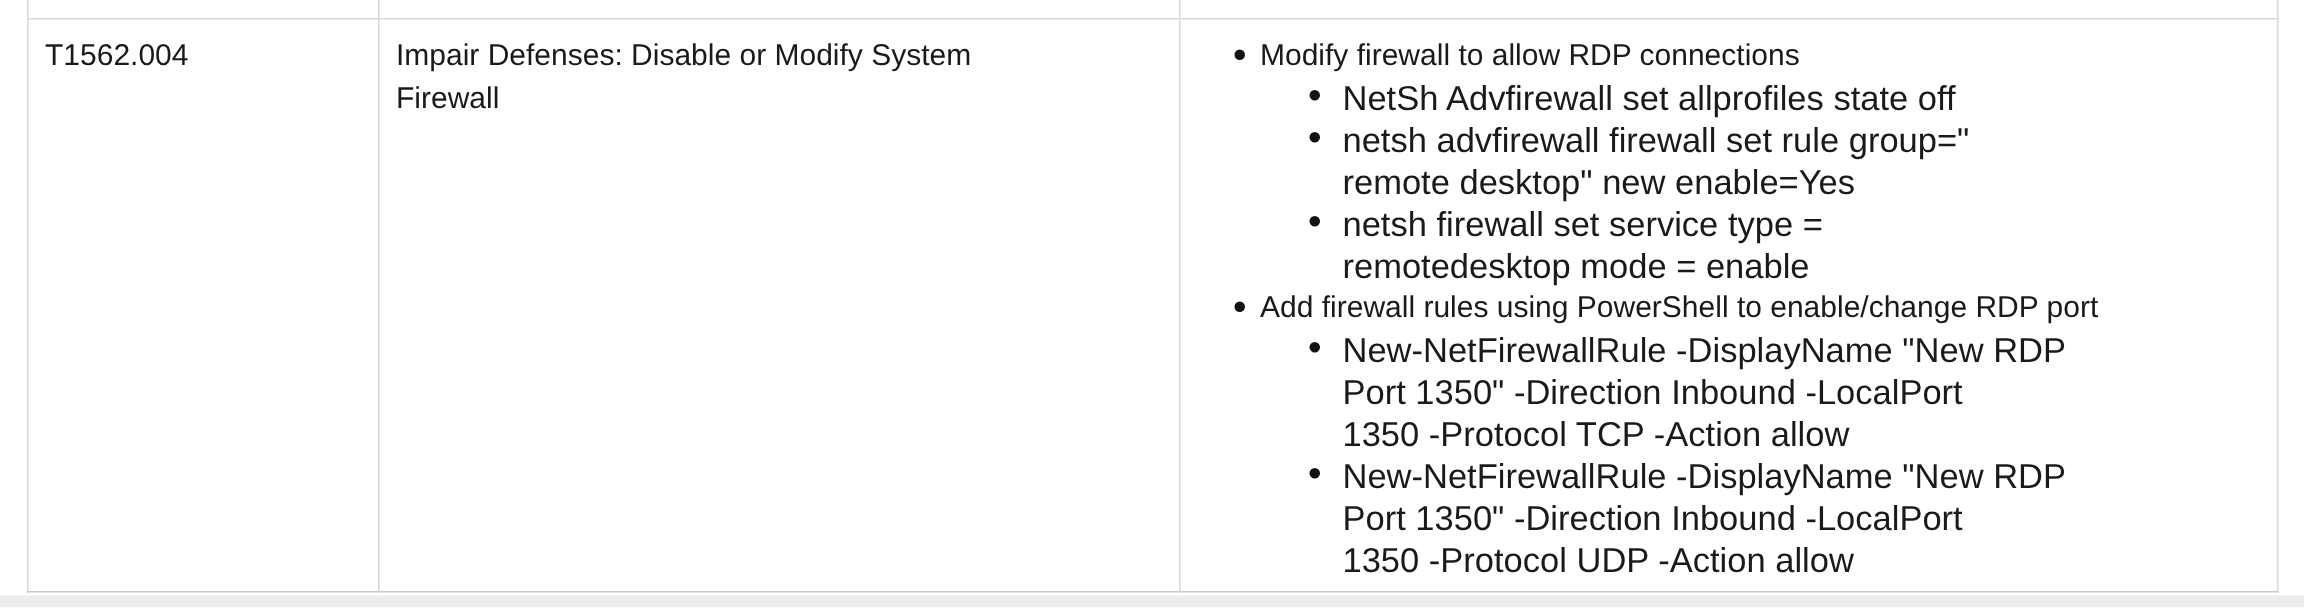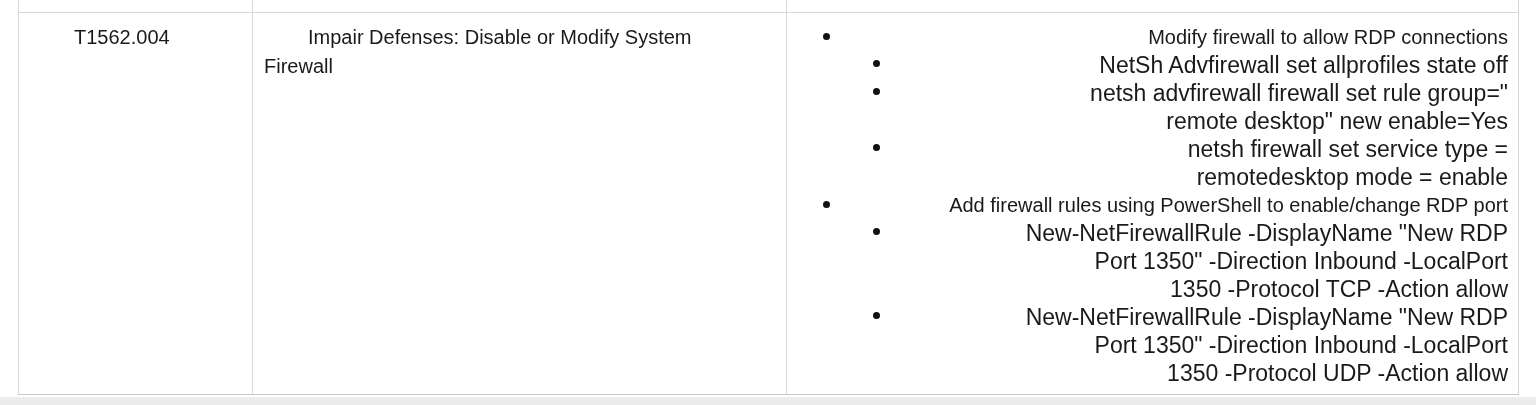--- a/index.html
+++ b/index.html
@@ -44,33 +44,32 @@
     border-bottom: 1px solid #c9c9c9;
   }
   td.cell-id, td.cell-name {
     padding: 10px 10px 8px 11px;
     font-size: 20px;
     line-height: 29px;
   }
   td.cell-notes {
     padding: 10px 10px 7px 10px;
   }
-  .pre { white-space: pre-wrap; word-break: normal; margin-left: 44px; }
+  .pre { white-space: pre-wrap; word-break: normal; }
 
   ul.l1, ul.l2 {
     list-style: none;
     margin: 0;
     padding: 0;
   }
   ul.l1 > li {
     position: relative;
     padding-left: 43px;
     font-size: 20px;
     line-height: 28px;
-    text-align: right;
   }
   ul.l1 > li > .bullet-dot {
     position: absolute;
     left: 26px;
     top: 10px;
     width: 7px;
     height: 7px;
     border-radius: 50%;
     background: #111111;
   }

